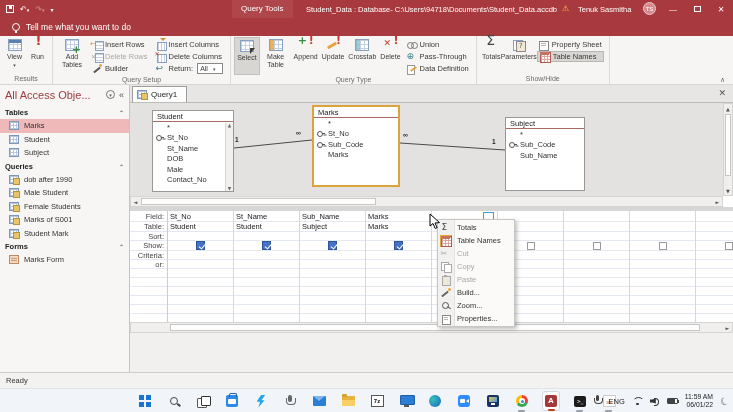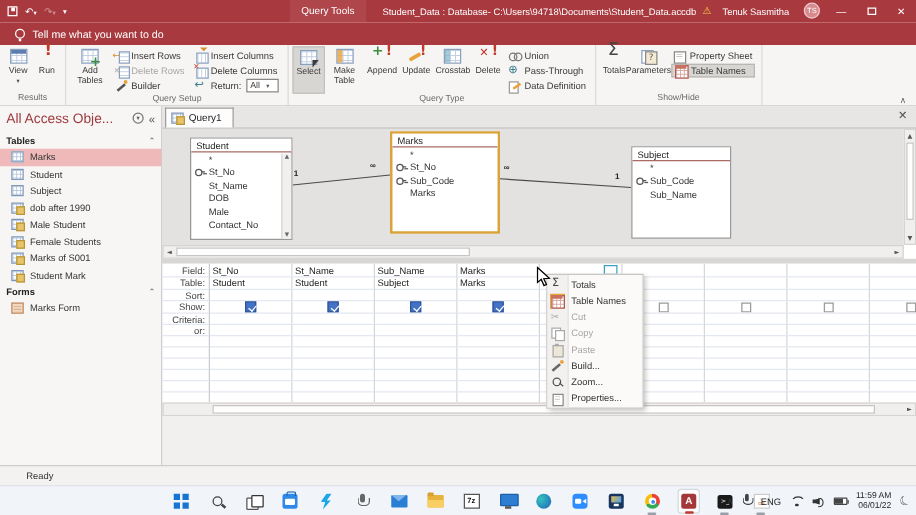--- a/index.html
+++ b/index.html
@@ -163,21 +163,21 @@
 .mi-paste::after{content:"";position:absolute;left:3px;top:0;width:3px;height:2px;background:#AAA}
 .mi-build::before{content:"";position:absolute;left:0;top:5px;width:8px;height:2px;background:#666;transform:rotate(-40deg)}
 .mi-build::after{content:"";position:absolute;right:0;top:0;width:3px;height:3px;background:#E9A13B;border-radius:50%}
 .mi-zoom::before{content:"";position:absolute;left:1px;top:1px;width:5px;height:5px;border:1px solid #555;border-radius:50%}
 .mi-zoom::after{content:"";position:absolute;left:6.5px;top:6.5px;width:3.5px;height:1.4px;background:#555;transform:rotate(40deg)}
 .mi-properties::before{content:"";position:absolute;left:1px;top:1px;width:7px;height:8px;border:1px solid #8a8886;background:#fff}
 .mi-properties::after{content:"";position:absolute;left:3px;top:3px;width:4px;height:4px;background:linear-gradient(to bottom,#B9B7B5 1px,transparent 1px);background-size:100% 2px}
 
 
 #statusbar{position:absolute;left:0;top:372px;width:733px;height:16px;background:#F3F2F1;border-top:1px solid #D0CECC;display:flex;align-items:center;font-size:7.5px;color:#333}
-.sready{padding-left:21px}
+.sready{padding-left:6px}
 .sright{margin-left:auto;display:flex;align-items:center;gap:8px;padding-right:3px}
 .vbs{display:flex;gap:1px}
 .vb{width:16px;height:13px;display:flex;align-items:center;justify-content:center;border:1px solid transparent}
 .vb.pressed{background:#DCDAD8;border:1px solid #A8A6A4}
 .vbgrid{width:9px;height:8px;border:1px solid #666;background-image:linear-gradient(to right,#999 1px,transparent 1px),linear-gradient(to bottom,#999 1px,transparent 1px);background-size:3px 3px;background-color:#fff}
 .vbsql{font-size:4.5px;color:#444;border:1px solid #888;padding:0 1px;background:#fff}
 .vbdesign{width:9px;height:8px;border:1px solid #666;background:#fff;position:relative}
 .vbdesign::after{content:"";position:absolute;left:1px;top:3px;width:6px;height:2px;background:#E9A13B;transform:rotate(-35deg)}
 
 
@@ -413,20 +413,24 @@
           <span>Marks</span>
         </div>
         <div class="navitem">
           <span class="ni ni-table"></span>
           <span>Student</span>
         </div>
         <div class="navitem">
           <span class="ni ni-table"></span>
           <span>Subject</span>
         </div>
+        <div class="navsec">
+          <span>Queries</span>
+          <span class="chev">⌃</span>
+        </div>
         <div class="navitem">
           <span class="ni ni-query"></span>
           <span>dob after 1990</span>
         </div>
         <div class="navitem">
           <span class="ni ni-query"></span>
           <span>Male Student</span>
         </div>
         <div class="navitem">
           <span class="ni ni-query"></span>

